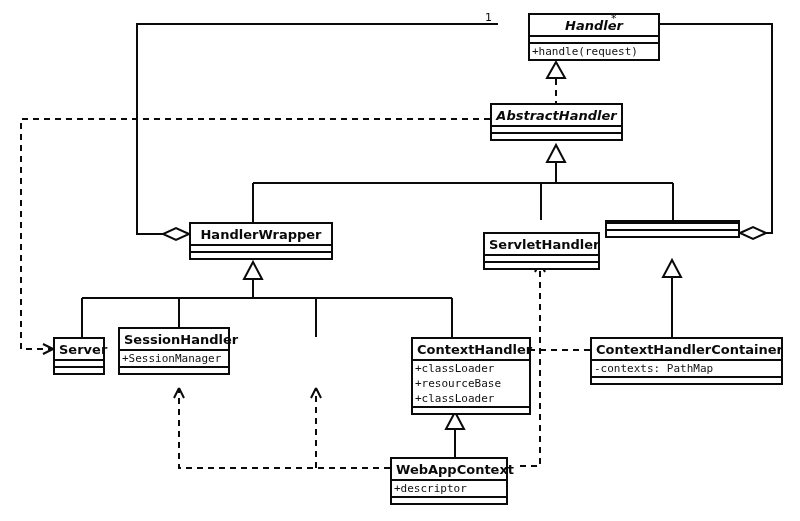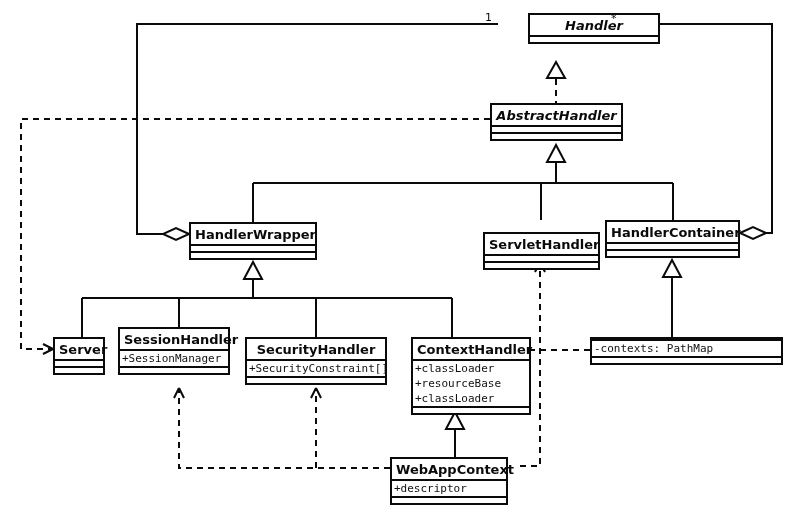--- a/index.html
+++ b/index.html
@@ -93,79 +93,75 @@
       <path class="edge" d="M512,350 L522,345 M512,350 L522,355"></path>
     </g>
   </svg>
 
   <span class="mult-label" style="left:485px;top:12px;">1</span>
   <span class="mult-label" style="left:611px;top:13px;">*</span>
 
   <div class="uml-class abstract" style="left:528px;top:13px;width:132px;">
     <div class="uml-title">Handler</div>
     <div class="uml-comp uml-empty"></div>
+    <div class="uml-comp">
+      <div class="uml-member">+handle(request)</div>
+    </div>
   </div>
 
   <div class="uml-class abstract" style="left:490px;top:103px;width:133px;">
     <div class="uml-title">AbstractHandler</div>
     <div class="uml-comp uml-empty"></div>
     <div class="uml-comp uml-empty"></div>
   </div>
 
-  <div class="uml-class" style="left:189px;top:222px;width:128px;">
+  <div class="uml-class" style="left:189px;top:222px;width:144px;">
     <div class="uml-title">HandlerWrapper</div>
     <div class="uml-comp uml-empty"></div>
     <div class="uml-comp uml-empty"></div>
   </div>
 
   <div class="uml-class" style="left:483px;top:232px;width:117px;">
     <div class="uml-title">ServletHandler</div>
     <div class="uml-comp uml-empty"></div>
     <div class="uml-comp uml-empty"></div>
   </div>
 
   <div class="uml-class" style="left:605px;top:220px;width:135px;">
-    <div class="uml-title">HandlerContainer</div>
     <div class="uml-comp uml-empty"></div>
     <div class="uml-comp uml-empty"></div>
   </div>
 
   <div class="uml-class" style="left:53px;top:337px;width:52px;">
     <div class="uml-title">Server</div>
     <div class="uml-comp uml-empty"></div>
     <div class="uml-comp uml-empty"></div>
   </div>
 
   <div class="uml-class" style="left:118px;top:327px;width:112px;">
     <div class="uml-title">SessionHandler</div>
     <div class="uml-comp">
       <div class="uml-member">+SessionManager</div>
     </div>
     <div class="uml-comp uml-empty"></div>
   </div>
 
-  <div class="uml-class" style="left:245px;top:337px;width:142px;">
-    <div class="uml-title">SecurityHandler</div>
-    <div class="uml-comp">
-      <div class="uml-member">+SecurityConstraint[]</div>
-    </div>
-    <div class="uml-comp uml-empty"></div>
-  </div>
 
   <div class="uml-class" style="left:411px;top:337px;width:120px;">
     <div class="uml-title">ContextHandler</div>
     <div class="uml-comp">
       <div class="uml-member">+classLoader</div>
       <div class="uml-member">+resourceBase</div>
       <div class="uml-member">+classLoader</div>
     </div>
     <div class="uml-comp uml-empty"></div>
   </div>
 
   <div class="uml-class" style="left:590px;top:337px;width:193px;">
+    <div class="uml-title">ContextHandlerContainer</div>
     <div class="uml-comp">
       <div class="uml-member">-contexts: PathMap</div>
     </div>
     <div class="uml-comp uml-empty"></div>
   </div>
 
   <div class="uml-class" style="left:390px;top:457px;width:118px;">
     <div class="uml-title">WebAppContext</div>
     <div class="uml-comp">
       <div class="uml-member">+descriptor</div>

